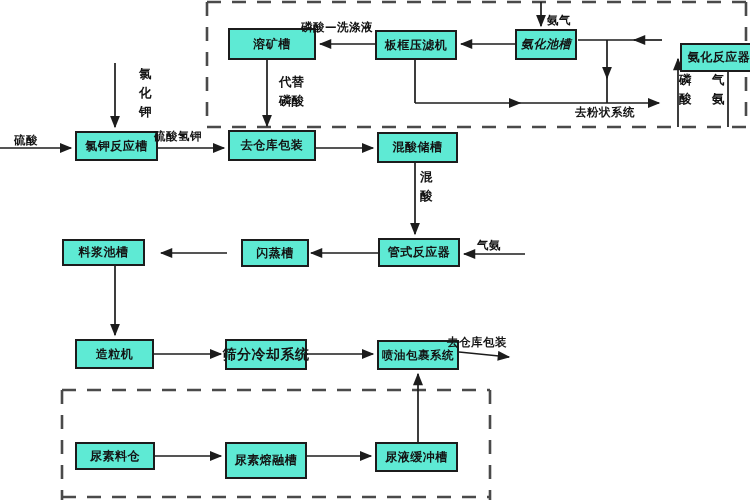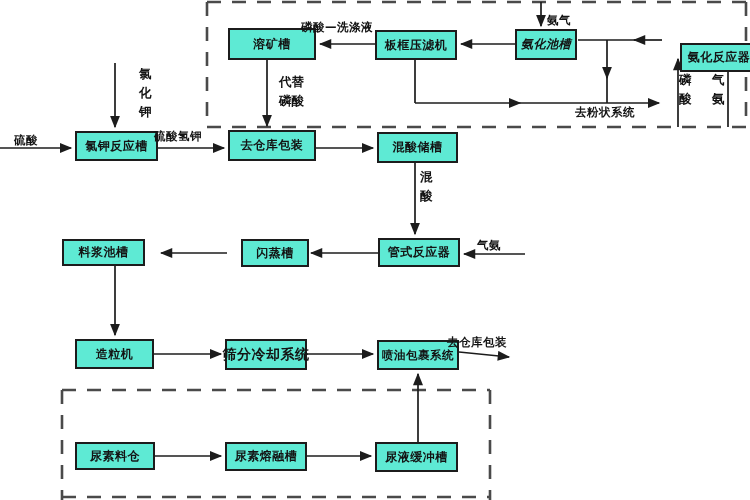--- a/index.html
+++ b/index.html
@@ -130,21 +130,21 @@
     </div>
     <div class="node" style="left: 225px; top: 339px; width: 82px; height: 31px;">
       <span class="node-label" style="font-size: 14px;">筛分冷却系统</span>
     </div>
     <div class="node" style="left: 377px; top: 340px; width: 82px; height: 30px;">
       <span class="node-label" style="font-size: 11.5px;">喷油包裹系统</span>
     </div>
     <div class="node" style="left: 75px; top: 442px; width: 80px; height: 28px;">
       <span class="node-label">尿素料仓</span>
     </div>
-    <div class="node" style="left: 225px; top: 442px; width: 82px; height: 29px;">
+    <div class="node" style="left: 225px; top: 442px; width: 82px; height: 37px;">
       <span class="node-label">尿素熔融槽</span>
     </div>
     <div class="node" style="left: 375px; top: 442px; width: 83px; height: 30px;">
       <span class="node-label">尿液缓冲槽</span>
     </div>
     <div class="flow-label h" style="left: 14px; top: 133px; width: 30px;">硫酸</div>
     <div class="flow-label v" style="left: 117px; top: 64px; width: 15px; padding-left: 22px;">氯化钾</div>
     <div class="flow-label h" style="left: 154px; top: 129px; width: 52px;">硫酸氢钾</div>
     <div class="flow-label h" style="left: 301px; top: 20px; width: 74px;">磷酸—洗涤液</div>
     <div class="flow-label v" style="left: 279px; top: 72px; width: 28px;">代替磷酸</div>

